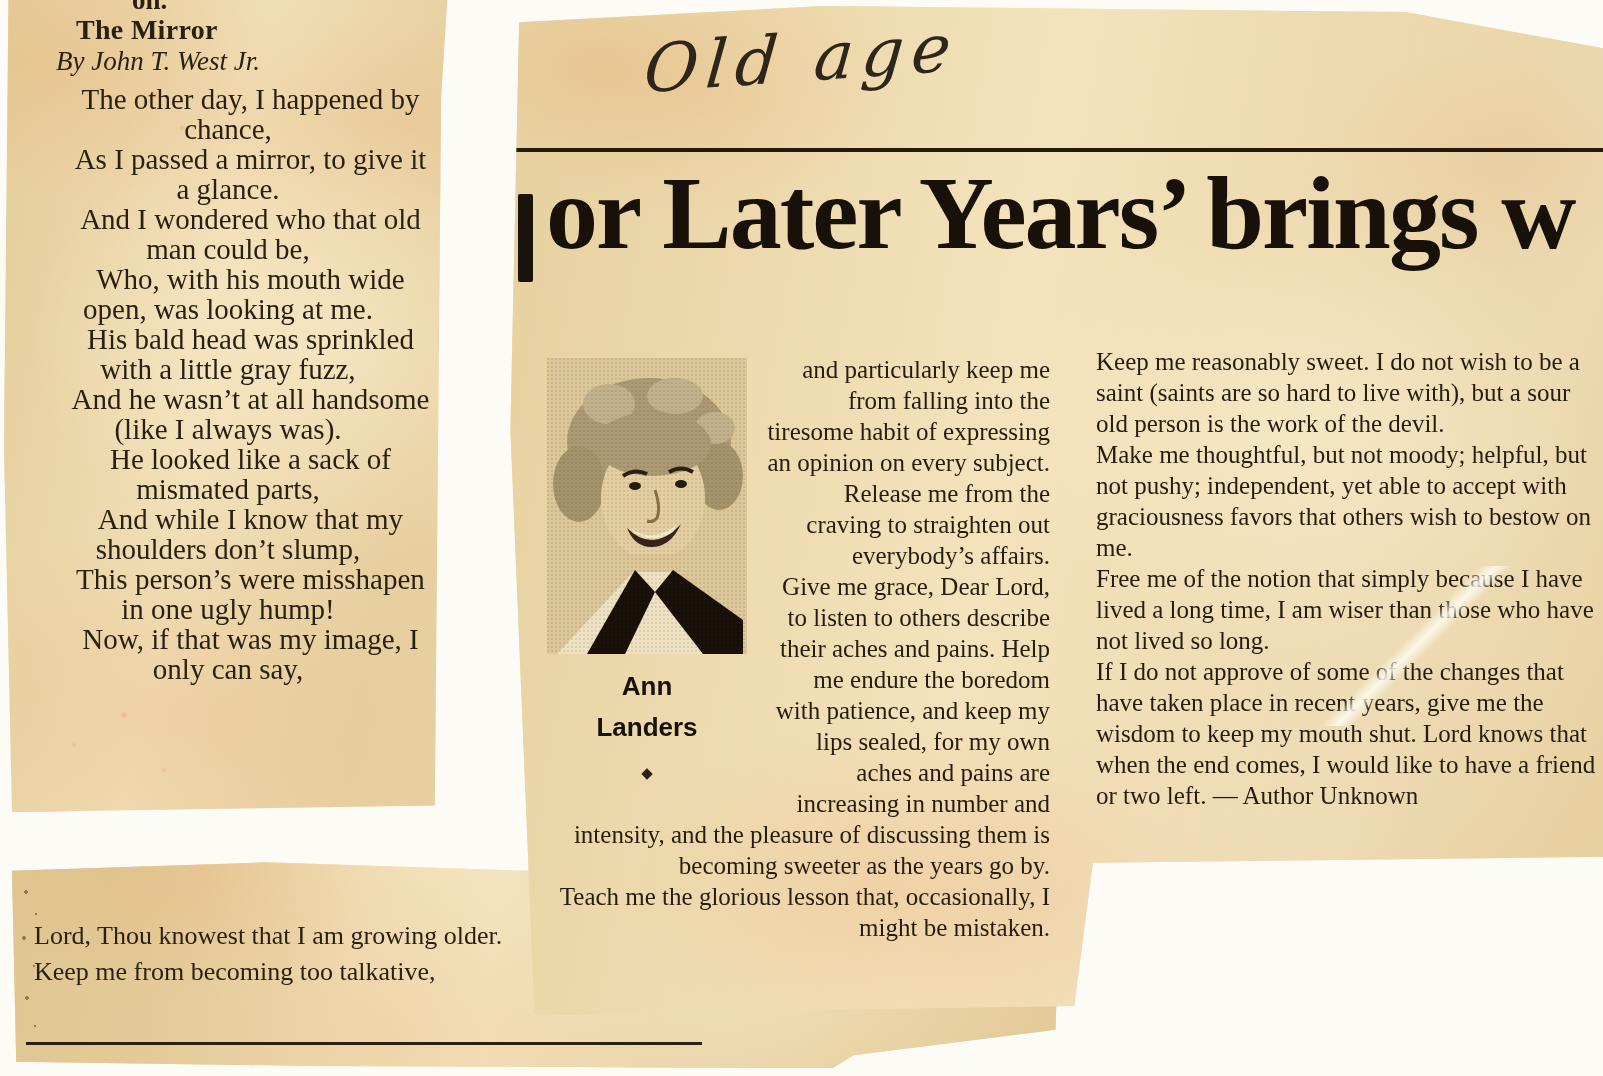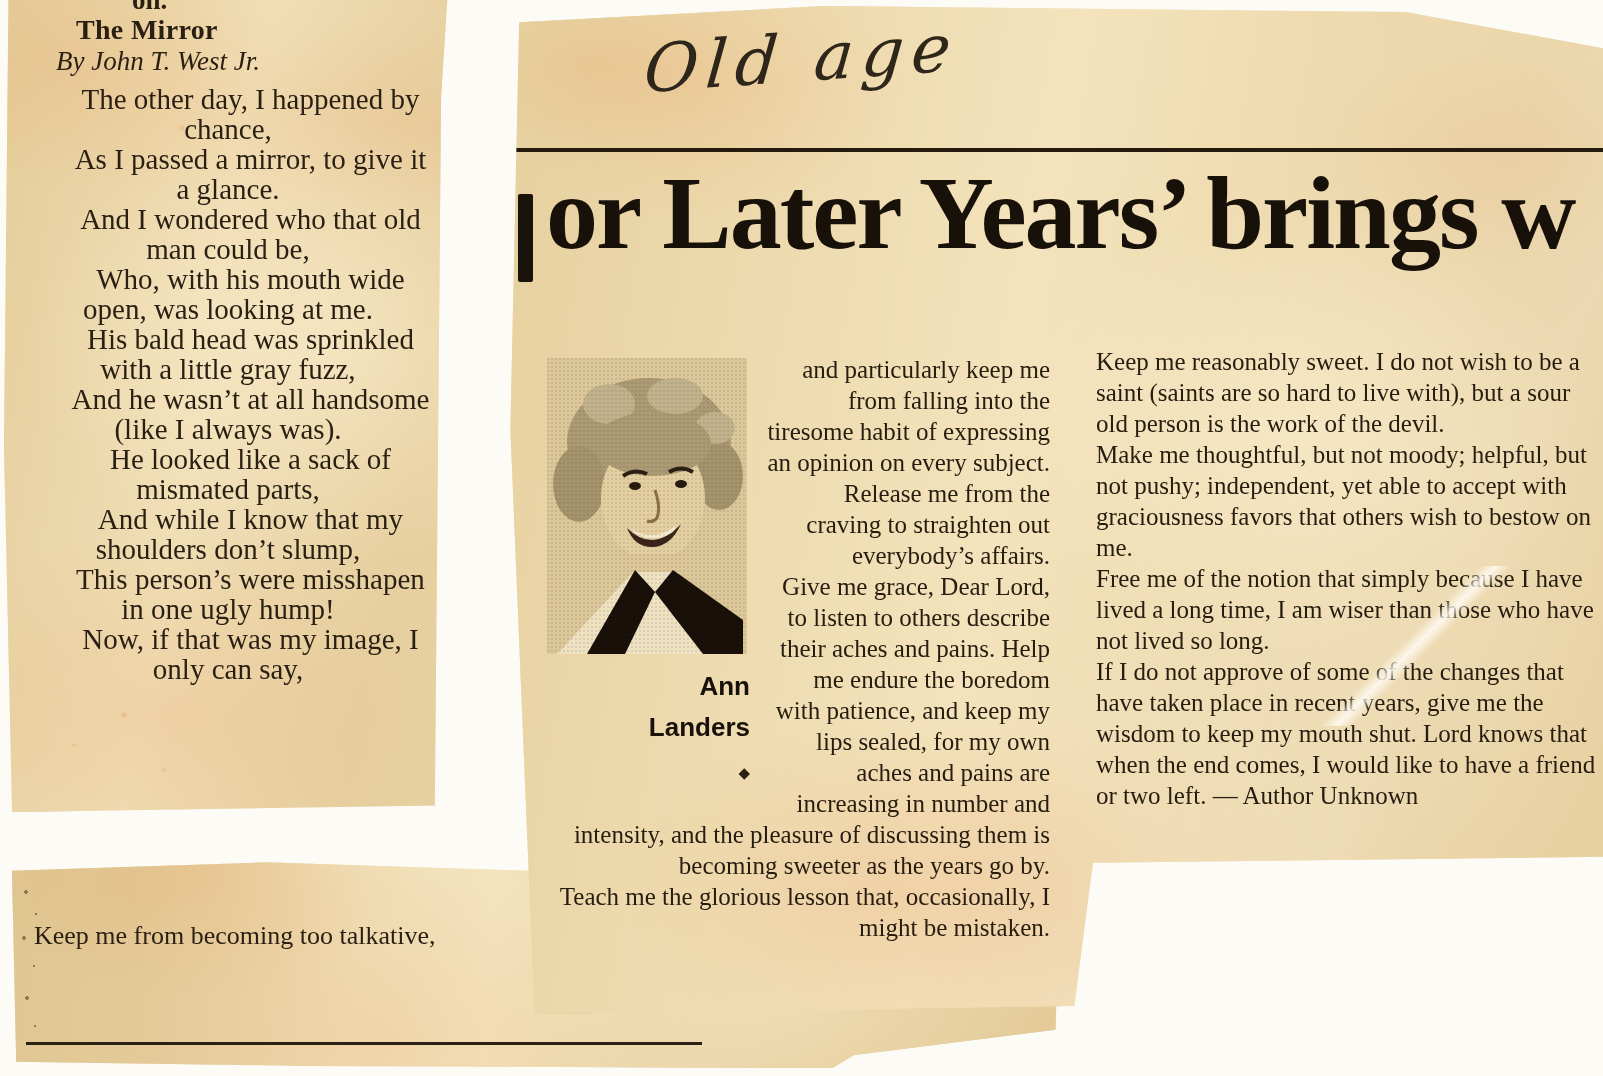--- a/index.html
+++ b/index.html
@@ -127,21 +127,21 @@
     background:#1a130b;border-radius:2px;
   }
   .article{
     position:absolute;left:38px;top:340px;width:1024px;
     font-size:25px;line-height:31px;color:#261c0f;
   }
   .mid-col{position:absolute;left:0;top:8px;width:506px;}
   .mid-col p{margin:0;text-align:right;}
   .photo-block{
     float:left;width:206px;margin:4px 16px 8px 0;height:452px;
-    text-align:right;
+    text-align:center;
   }
   .photo-frame{width:200px;height:296px;display:block;margin:0 auto;}
   .caption-name{
     font-family:"Liberation Sans", sans-serif;
     font-weight:bold;font-size:26px;line-height:33px;color:#17110a;
     margin-top:16px;
   }
   .diamond{font-size:15px;color:#2b2014;margin-top:14px;}
   .right-col{position:absolute;left:552px;top:0;width:510px;}
   .right-col p{margin:0;}
@@ -154,20 +154,21 @@
 </style>
 </head>
 <body>
 
 <div id="canvas">
 
   <div class="clipping" id="prayer-clip">
     <div class="tex"></div>
     <div class="staple-marks"></div>
     <div class="prayer-body">
+        <p class="prayer-line">Lord, Thou knowest that I am growing older.</p>
         <p class="prayer-line">Keep me from becoming too talkative,</p>
       </div>
     <div class="prayer-rule"></div>
   </div>
 
   <div class="clipping" id="mirror-clip">
     <div class="tex"></div>
     <div class="cutoff-top">on.</div>
     <div class="poem-title">The Mirror</div>
     <div class="poem-byline">By John T. West Jr.</div>

